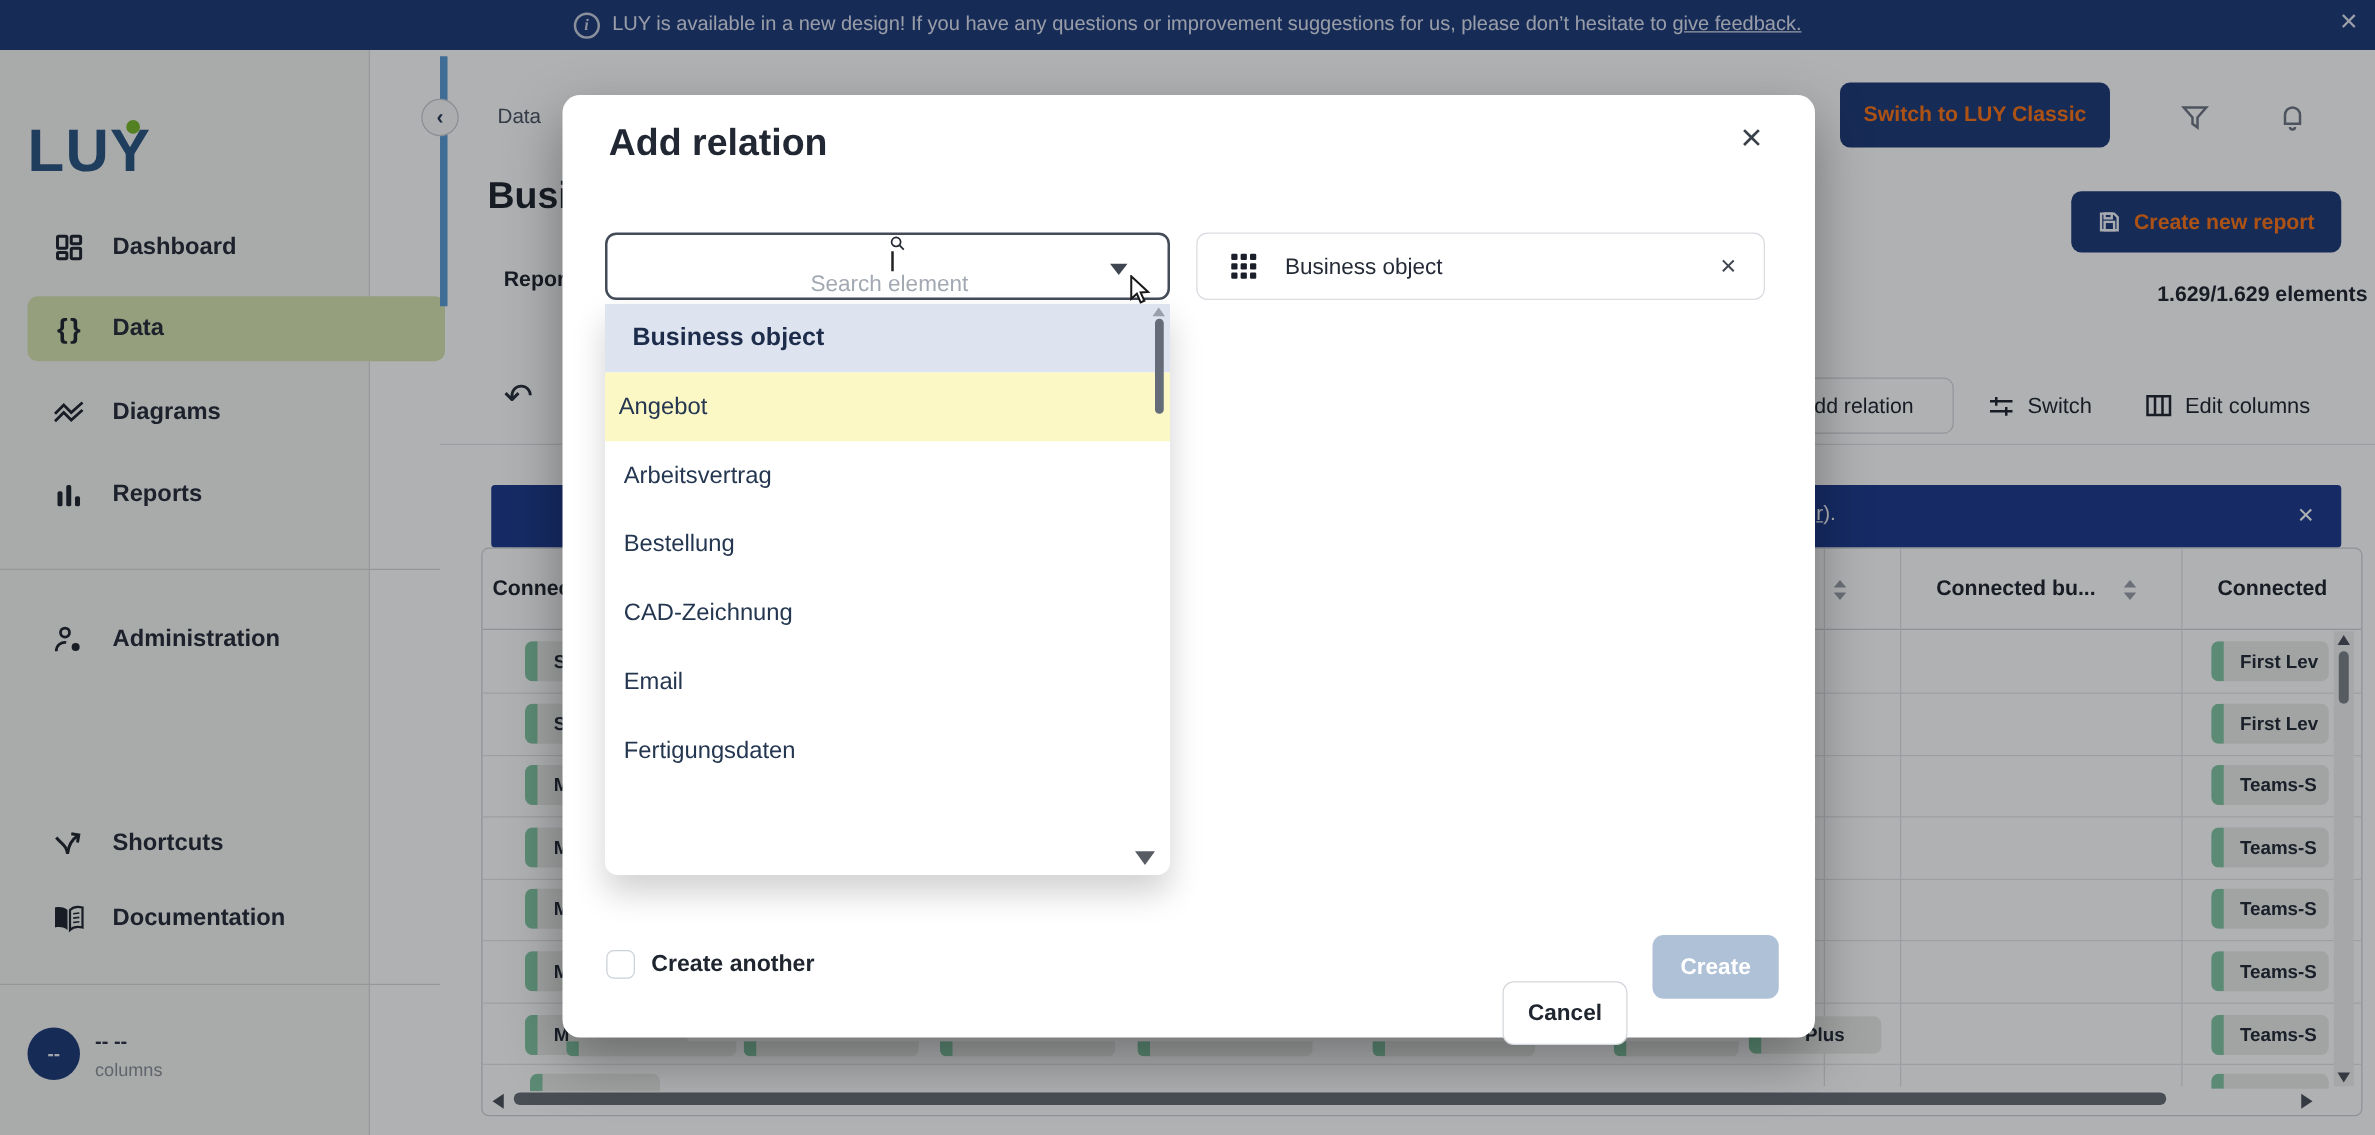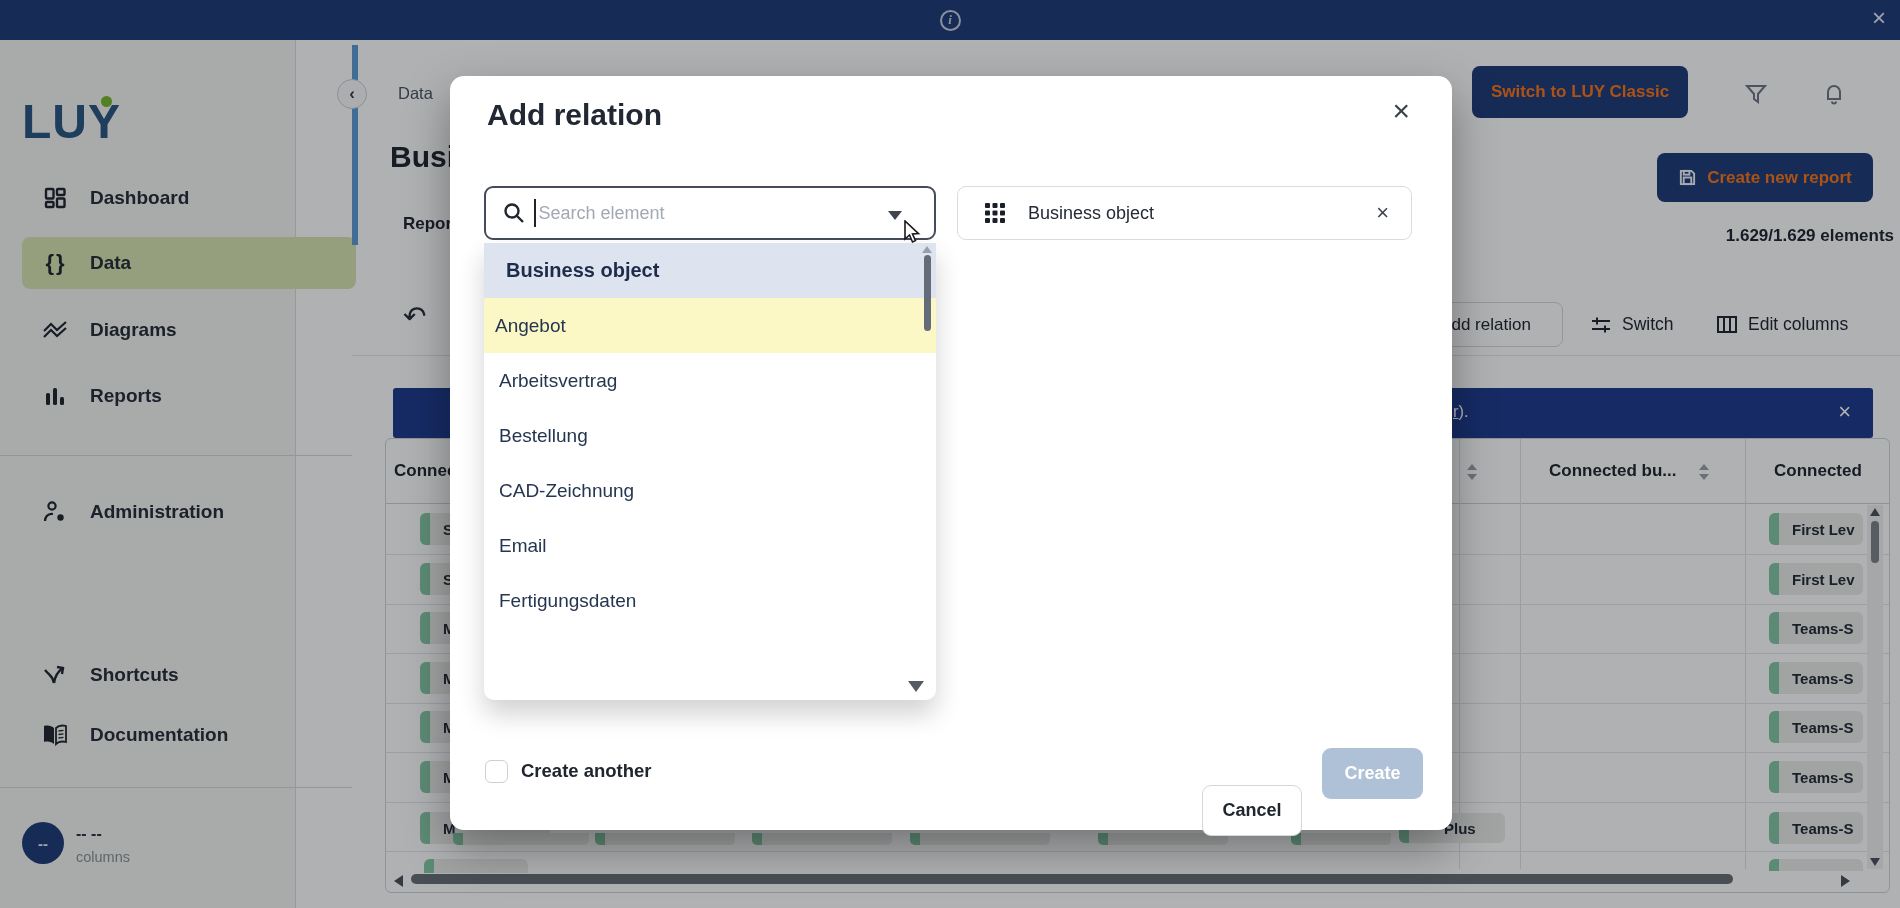--- a/index.html
+++ b/index.html
@@ -99,21 +99,21 @@
   
   .dim { left:0; top:0; width:1900px; height:908px; background:rgba(10,12,18,0.32); z-index:10; }
 
   
   .modal { left:450px; top:76px; width:1002px; height:754px; background:#fff; border-radius:14px;
            box-shadow:0 18px 45px rgba(0,0,0,0.35); z-index:20; }
   .modal-title { position:absolute; left:37px; top:22px; font-size:30px; font-weight:650; color:#212833; }
   .modal-close { position:absolute; right:42px; top:18px; font-size:30px; color:#3a4149; cursor:pointer; }
   .search-box { position:absolute; left:34px; top:110px; width:452px; height:54px;
                 border:2px solid #454c59; border-radius:9px; background:#fff;
-                display:flex; align-items:center; }
+                display:flex; align-items:center;flex-direction:column; }
   .search-box .caret { width:1.5px; height:28px; background:#222; margin-left:8px; }
   .search-box .ph { color:#a3a9b3; font-size:18px; margin-left:3px; }
   .dd-arrow { position:absolute; right:32px; top:23px; width:0; height:0;
               border-left:7px solid transparent; border-right:7px solid transparent;
               border-top:9px solid #3f4550; }
   .chip { position:absolute; left:507px; top:110px; width:455px; height:54px;
           border:1px solid #d9dce0; border-radius:9px; display:flex; align-items:center; }
   .chip .lbl { font-size:18px; color:#242b36; margin-left:22px; }
   .chip .x { position:absolute; right:22px; font-size:22px; color:#3f4550; cursor:pointer; }
   .dropdown { position:absolute; left:34px; top:167px; width:452px; height:457px; background:#fff;
@@ -137,20 +137,21 @@
   .btn-create { position:absolute; left:872px; top:672px; width:101px; height:51px; background:#afc1d6;
                 border-radius:9px; font-size:18px; font-weight:600; color:#ffffff;
                 display:flex; align-items:center; justify-content:center; }
   .cursor { left:903px; top:220px; z-index:30; }
 </style>
 </head>
 <body>
 
 <div class="abs banner">
   <span class="info-circle">i</span>
+  <span class="msg"><span>LUY is available in a new design! If you have any questions or improvement suggestions for us, please don’t hesitate to </span><a>give feedback.</a></span>
   <span class="banner-close">×</span>
 </div>
 
 <div class="abs sidebar">
   <div class="logo"><span>LUY</span><span class="dot"></span></div>
 
   <div class="nav-item" style="top:132px">
     <span class="nav-icon">
       <svg width="24" height="24" viewBox="0 0 24 24" fill="none" stroke="#20262f" stroke-width="2.4">
           <rect x="3" y="3" width="7.5" height="9.5" rx="1"></rect>

